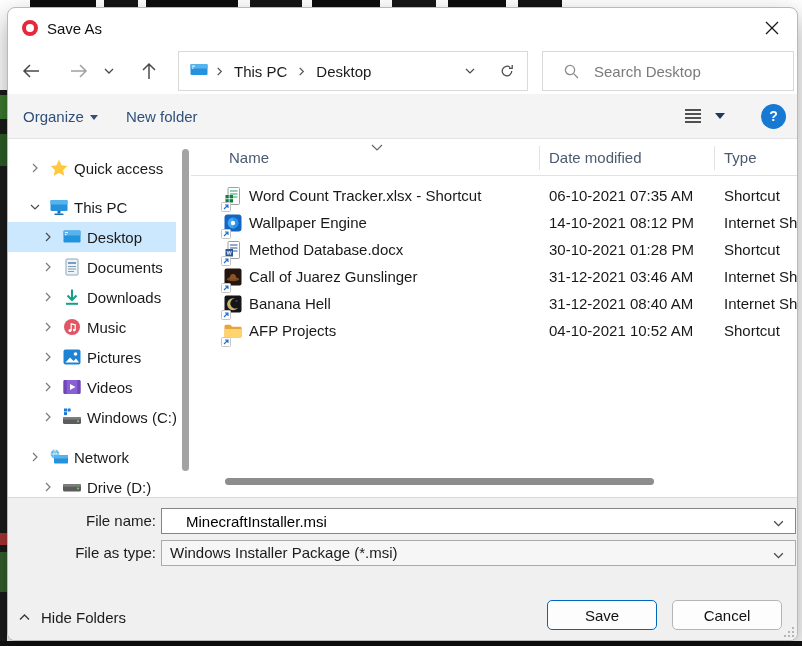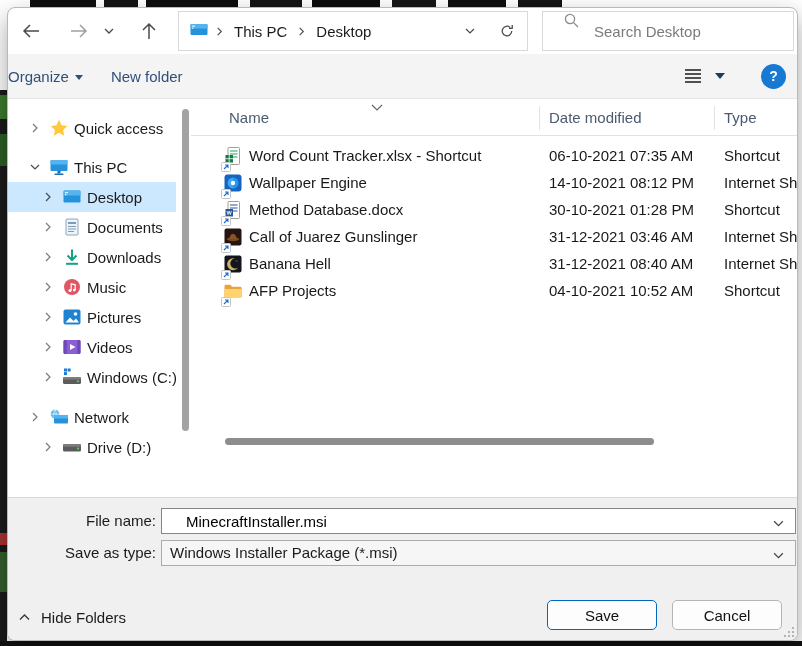--- a/index.html
+++ b/index.html
@@ -27,29 +27,29 @@
   .nav-chev { width:22px; height:30px; display:flex; align-items:center; justify-content:center; margin-left:4px; }
   .addressbar { margin-left:14px; width:350px; height:40px; border:1px solid #d9d9d9;
     display:flex; align-items:center; background:#fff; }
   .addressbar .crumb { font-size:15px; color:#1b1b1b; padding:0 4px; }
   .addr-sep { display:flex; align-items:center; padding:0 6px; }
   .addr-icon { margin-left:10px; }
   .addr-right { margin-left:auto; display:flex; align-items:center; }
   .addr-drop { width:34px; height:38px; display:flex; align-items:center; justify-content:center; }
   .addr-refresh { width:40px; height:38px; display:flex; align-items:center; justify-content:center; }
   .searchbox { margin-left:14px; width:252px; height:40px; border:1px solid #d9d9d9;
-    background:#fff; display:flex; }
+    background:#fff; display:flex; align-items:center; }
   .searchbox svg { margin-left:20px; }
   .searchbox input { border:none; outline:none; flex:1; margin-left:14px; font-size:15px;
     color:#1b1b1b; font-family:"Liberation Sans", sans-serif; background:transparent; }
   .searchbox input::placeholder { color:#7a7a7a; }
 
   
   .toolbar { height:45px; flex:0 0 45px; background:#f4f4f4; border-bottom:1px solid #e4e4e4;
-    display:flex; align-items:center; }
+    display:flex; align-items:center; padding-left:15px; }
   .tool-link { font-size:15px; color:#30507a; display:flex; align-items:center; }
   .caret-down { width:0; height:0; border-left:4px solid transparent; border-right:4px solid transparent;
     border-top:5px solid #30507a; margin-left:6px; margin-top:2px; }
   .tb-right { margin-left:auto; display:flex; align-items:center; }
   .views-btn { display:flex; align-items:center; justify-content:center; width:26px; height:26px; }
   .views-drop { width:0; height:0; border-left:5px solid transparent; border-right:5px solid transparent;
     border-top:6px solid #1d3a5f; margin-left:9px; }
   .help-btn { width:25px; height:25px; border-radius:50%; background:#1879d3; color:#fff;
     font-size:14px; font-weight:bold; display:flex; align-items:center; justify-content:center;
     margin-left:36px; margin-right:11px; }
@@ -123,20 +123,29 @@
   <div class="frag" style="left:0;top:90px;width:7px;height:556px;background:#1b1b1b"></div>
   <div class="frag" style="left:0;top:95px;width:7px;height:24px;background:#3c7a2e"></div>
   <div class="frag" style="left:0;top:134px;width:7px;height:32px;background:#2c5e26"></div>
   <div class="frag" style="left:0;top:533px;width:7px;height:12px;background:#a83434"></div>
   <div class="frag" style="left:0;top:552px;width:7px;height:40px;background:#355f2c"></div>
   <div class="frag" style="left:0;top:641px;width:802px;height:5px;background:#111"></div>
 </div>
 
 <div class="dialog">
 
+  <div class="titlebar">
+    <div class="opera-logo"></div>
+    <div class="win-title">Save As</div>
+    <div class="close-btn">
+      <svg width="16" height="16" viewBox="0 0 16 16">
+          <path d="M2 2l12 12M14 2L2 14" stroke="#1a1a1a" stroke-width="1.3"></path>
+        </svg>
+    </div>
+  </div>
 
   <div class="navrow">
     <div class="navbtn">
       <svg width="22" height="22" viewBox="0 0 22 22">
           <path d="M19 11H4M10 5l-6 6 6 6" fill="none" stroke="#4a4a4a" stroke-width="1.5"></path>
         </svg>
     </div>
     <div class="navbtn" style="margin-left:18px">
       <svg width="22" height="22" viewBox="0 0 22 22">
           <path d="M3 11h15M12 5l6 6-6 6" fill="none" stroke="#a0a0a0" stroke-width="1.5"></path>
@@ -490,21 +499,21 @@
   </div>
 
   <div class="footer">
     <div class="f-label1">File name:</div>
     <div class="combo row1">
       <input value="MinecraftInstaller.msi" style="">
       <span class="cbchev"><svg width="13" height="13" viewBox="0 0 12 12">
             <path d="M2 4l4 4 4-4" fill="none" stroke="#4a4a4a" stroke-width="1.2"></path>
           </svg></span>
     </div>
-    <div class="f-label2">Save as type:</div>
+    <div class="f-label2">File as type:</div>
     <div class="combo row2">
       <div class="val">Windows Installer Package (*.msi)</div>
       <span class="cbchev"><svg width="13" height="13" viewBox="0 0 12 12">
             <path d="M2 4l4 4 4-4" fill="none" stroke="#4a4a4a" stroke-width="1.2"></path>
           </svg></span>
     </div>
 
     <div class="hidefolders">
       <svg width="13" height="10" viewBox="0 0 13 10">
           <path d="M2 7.5L6.5 3 11 7.5" fill="none" stroke="#3a3a3a" stroke-width="1.4"></path>

